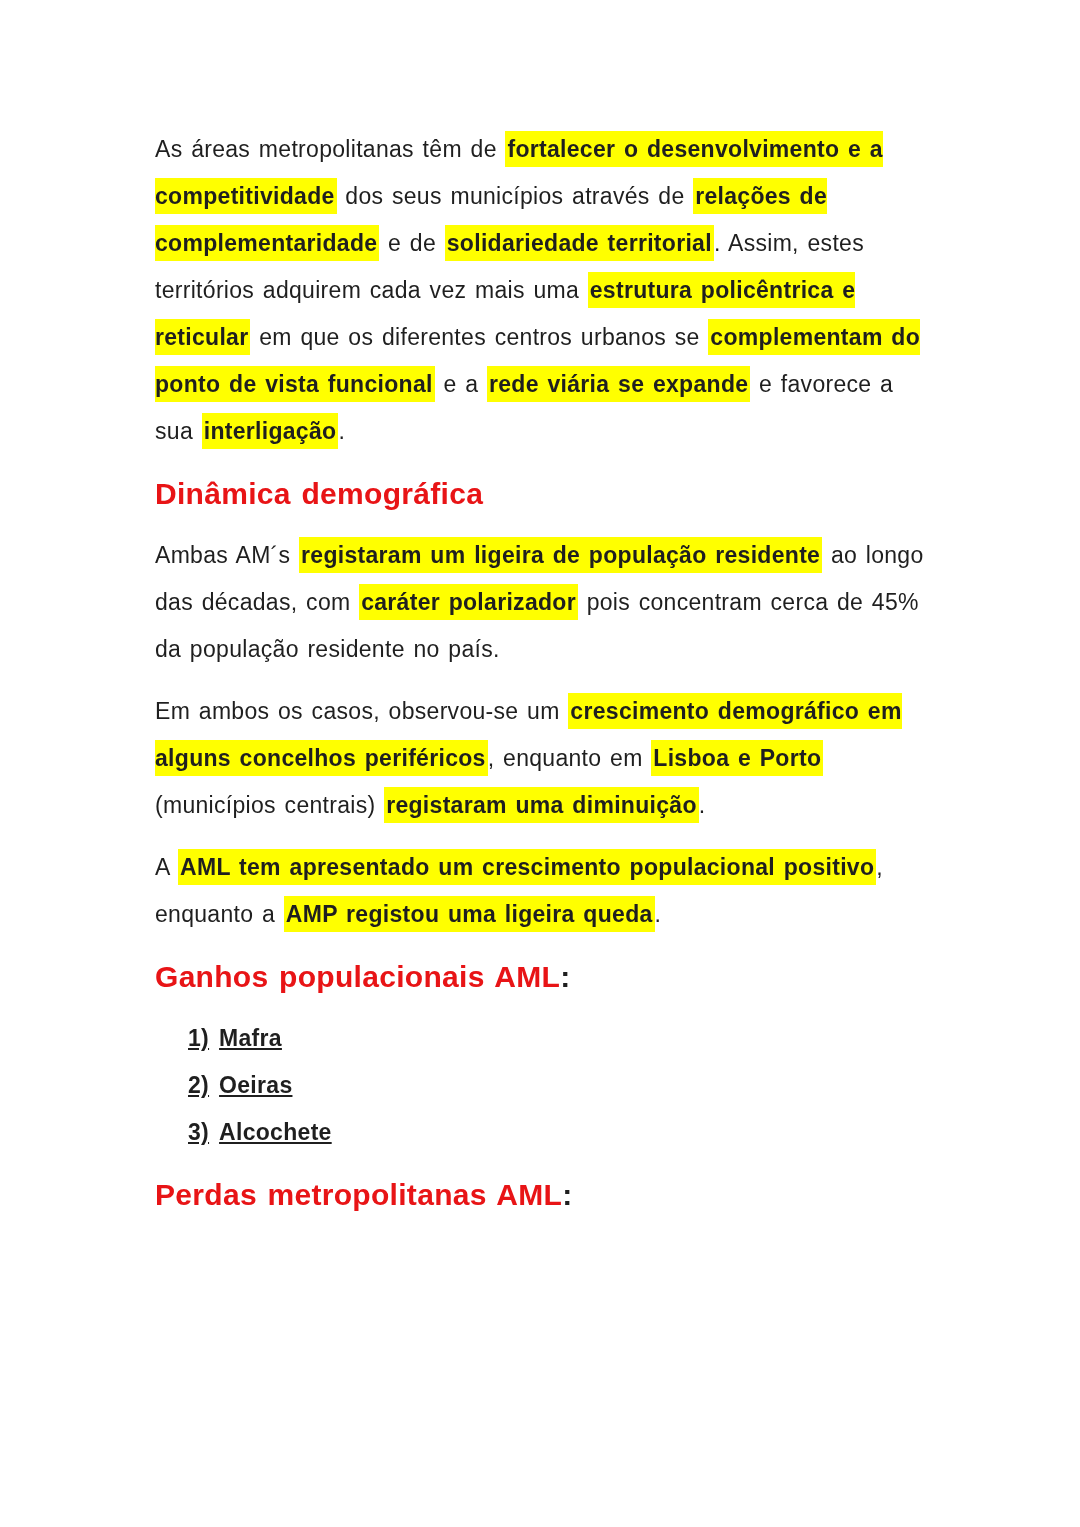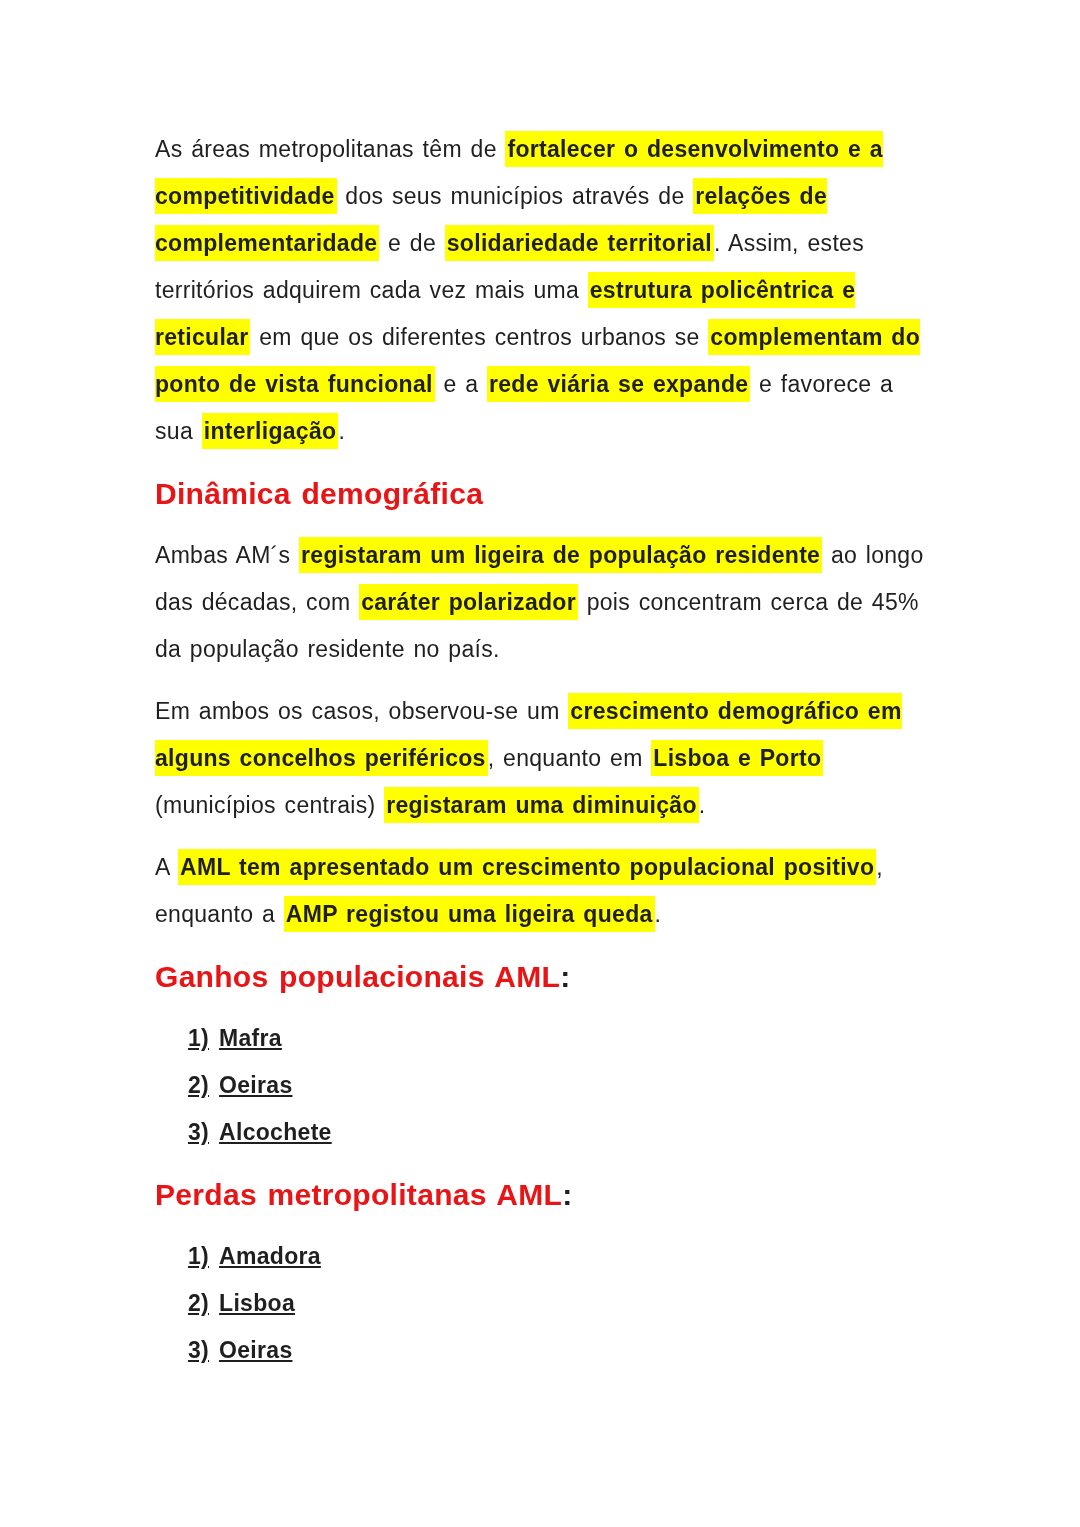--- a/index.html
+++ b/index.html
@@ -71,25 +71,14 @@
     <li class="list-item">
       <span class="marker">2)</span><span class="label">Oeiras</span>
     </li>
     <li class="list-item">
       <span class="marker">3)</span><span class="label">Alcochete</span>
     </li>
   </ol>
 
   <h2 class="heading"><span class="b red">Perdas metropolitanas AML</span><span class="b">:</span></h2>
 
-  <ol class="list">
-    <li class="list-item">
-      <span class="marker">1)</span><span class="label">Amadora</span>
-    </li>
-    <li class="list-item">
-      <span class="marker">2)</span><span class="label">Lisboa</span>
-    </li>
-    <li class="list-item">
-      <span class="marker">3)</span><span class="label">Oeiras</span>
-    </li>
-  </ol>
 
 </main>
 
 </body></html>

